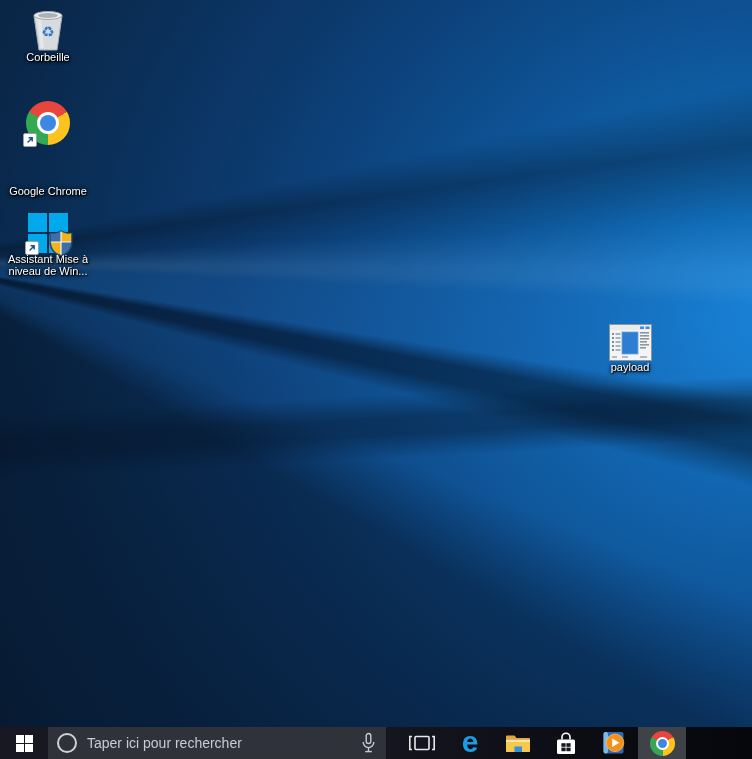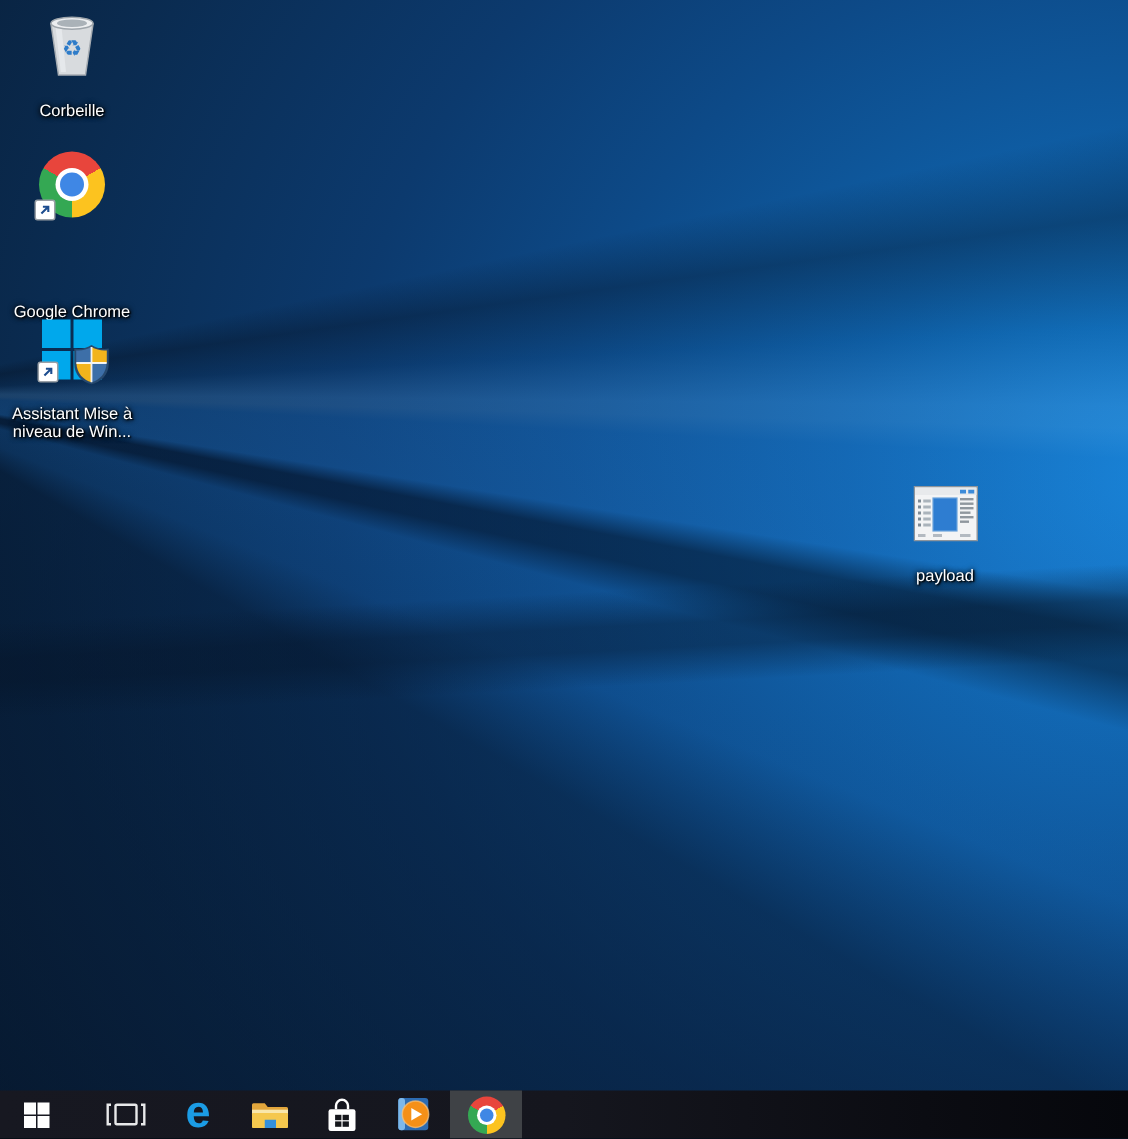--- a/index.html
+++ b/index.html
@@ -18,21 +18,21 @@
         rgba(4,18,38,.52) 100.8deg, rgba(4,18,38,.52) 102.6deg,
         rgba(30,110,190,.14) 105deg, rgba(30,110,190,.10) 112deg,
         rgba(5,18,36,.42) 120deg, rgba(5,18,36,.48) 150deg, rgba(5,18,36,.48) 360deg),
       radial-gradient(140% 125% at 103% 42%,
         #1583d6 0%, #0f62ab 20%, #0d4a88 38%, #0c3a6e 52%, #0a2b50 72%, #081a30 95%);
   }
 
   
   .dicon{position:absolute;width:92px;display:flex;flex-direction:column;align-items:center;}
   .dicon .art{position:relative;height:46px;display:flex;align-items:flex-end;justify-content:center;}
-  .dicon .lbl{margin-top:17px;color:#fff;font-size:11px;line-height:12px;text-align:center;
+  .dicon .lbl{margin-top:0;color:#fff;font-size:11px;line-height:12px;text-align:center;
     text-shadow:1px 1px 1px #000,0 0 4px rgba(0,0,0,.95),0 1px 3px #000;}
   #ic-recycle{left:2px;top:5px;}
   #ic-chrome{left:2px;top:99px;gap:40px;}
   #ic-assistant{left:2px;top:203px;}
   #ic-payload{left:584px;top:321px;}
 
   
   .chrome-ball{position:relative;border-radius:50%;
     background:conic-gradient(#e8453c 0deg 60deg,#fcc31f 60deg 180deg,#34a853 180deg 300deg,#e8453c 300deg 360deg);}
   .chrome-ball .wht{position:absolute;inset:24%;background:#fff;border-radius:50%;}
@@ -169,20 +169,30 @@
 
     <div class="tb-cell">
       <span class="winlogo">
           <span></span>
           <span></span>
           <span></span>
           <span></span>
         </span>
     </div>
 
+    <div class="tb-search">
+      <span class="cortana-ring"></span>
+      <span class="search-txt">Taper ici pour rechercher</span>
+      <svg width="17" height="22" viewBox="0 0 17 22">
+        <rect x="6.2" y="1.5" width="4.6" height="10" rx="2.3" fill="none" stroke="#c9cacc" stroke-width="1.4"></rect>
+        <path d="M3.2 10 c0 3.2 2.4 5.6 5.3 5.6 s5.3 -2.4 5.3 -5.6" fill="none" stroke="#c9cacc" stroke-width="1.4"></path>
+        <line x1="8.5" y1="15.6" x2="8.5" y2="19" stroke="#c9cacc" stroke-width="1.4"></line>
+        <line x1="5.2" y1="19.6" x2="11.8" y2="19.6" stroke="#c9cacc" stroke-width="1.4"></line>
+      </svg>
+    </div>
 
     <div class="tb-gap"></div>
 
     <div class="tb-cell">
       <svg width="28" height="20" viewBox="0 0 28 20">
         <rect x="7" y="3.5" width="14" height="13" rx="1" fill="none" stroke="#e8e9ea" stroke-width="1.6"></rect>
         <path d="M4 3.5 H1.8 V16.5 H4" fill="none" stroke="#e8e9ea" stroke-width="1.6"></path>
         <path d="M24 3.5 H26.2 V16.5 H24" fill="none" stroke="#e8e9ea" stroke-width="1.6"></path>
       </svg>
     </div>

